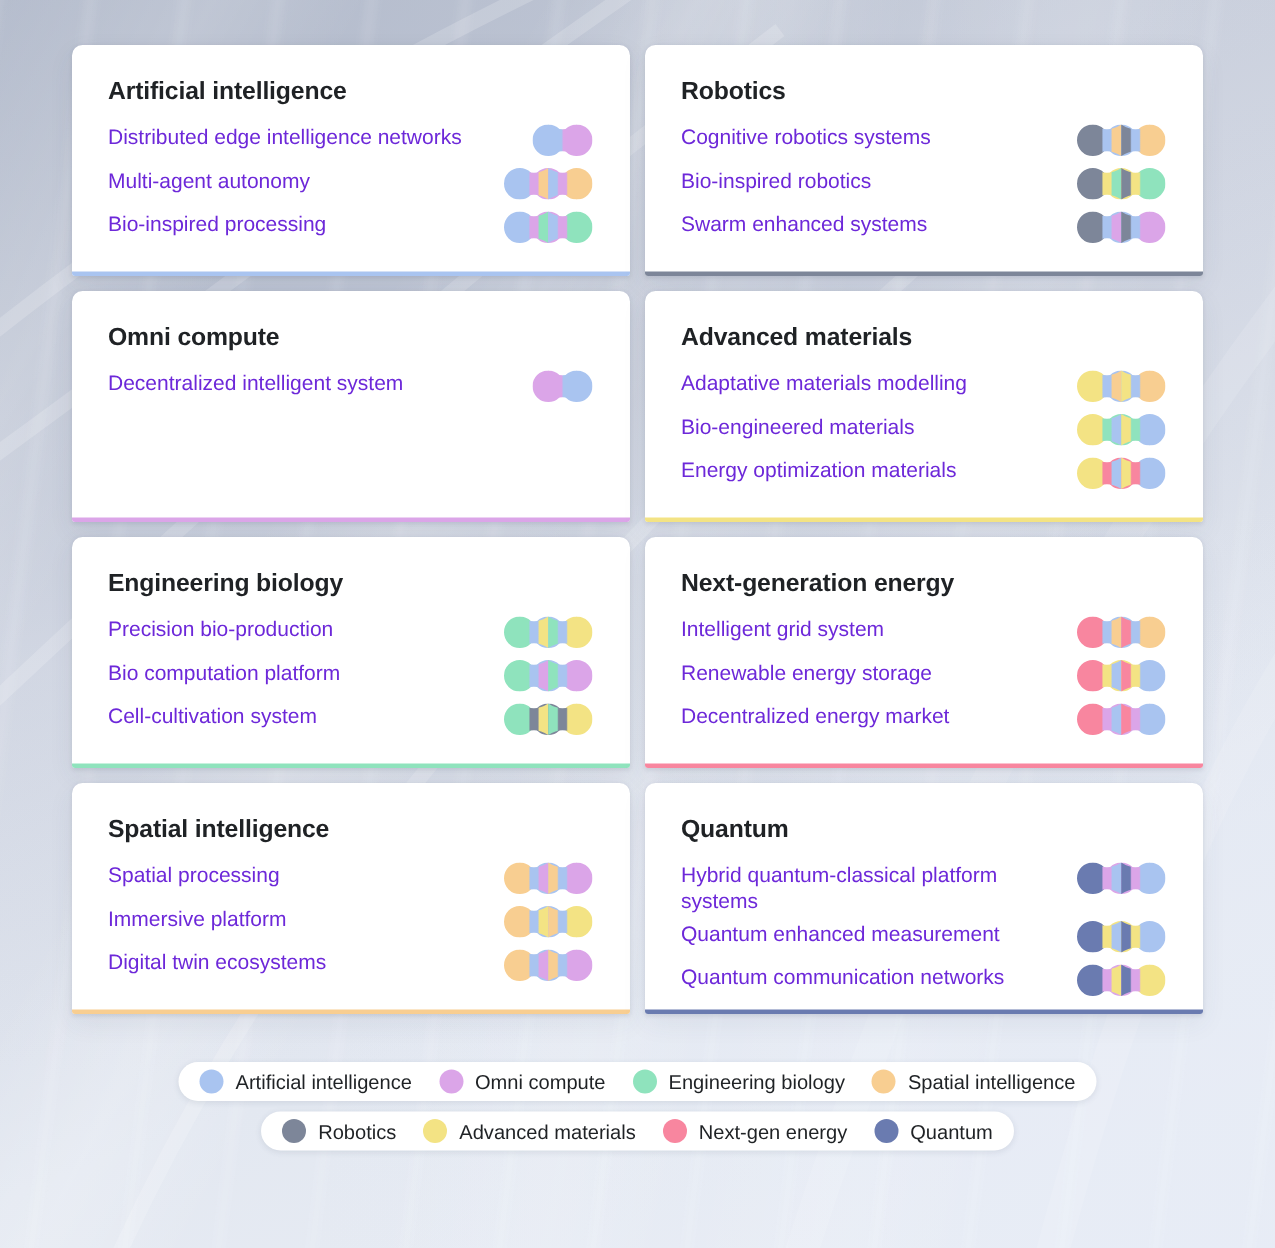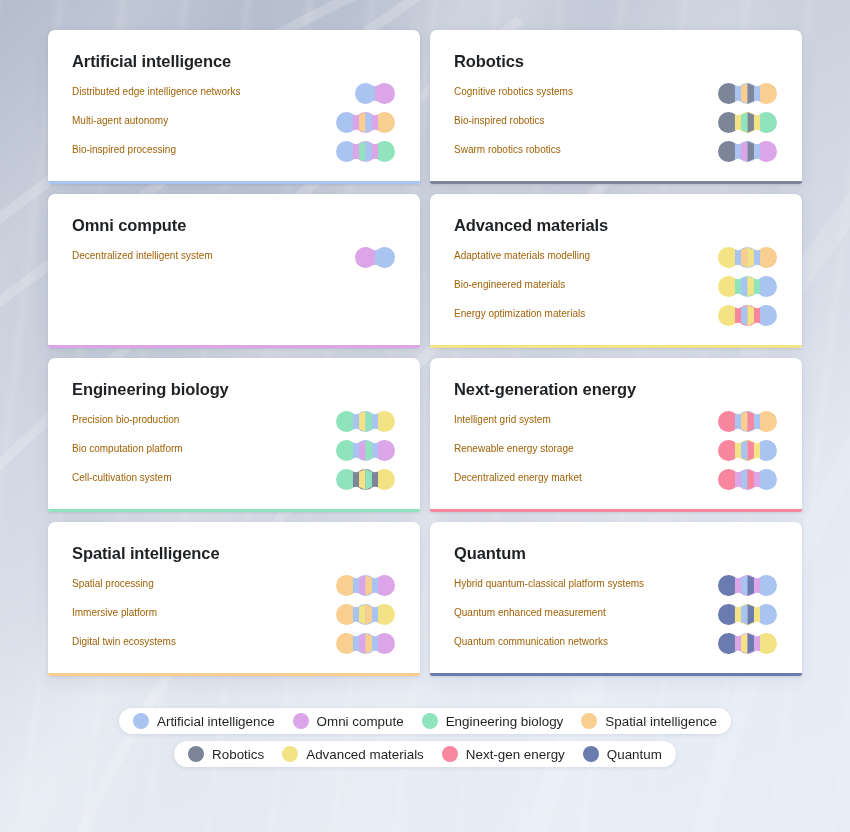--- a/index.html
+++ b/index.html
@@ -106,23 +106,23 @@
 
   .item {
     display: flex;
     align-items: flex-start;
     justify-content: space-between;
     min-height: 25px;
     margin-bottom: 4px;
   }
 
   .item-label {
-    font-size: 10px;
+    font-size: 14px;
     line-height: 17px;
-    color: #a16207;
+    color: #6d28d9;
     padding-top: 1px;
     max-width: 250px;
   }
 
   
   .chain {
     flex: 0 0 auto;
     margin-top: 1px;
     margin-right: 1px;
   }
@@ -278,21 +278,21 @@
                 <stop offset="68.67796610169492%" stop-color="#8fe3bd"></stop>
                 <stop offset="95.72881355932205%" stop-color="#8fe3bd"></stop>
               </linearGradient>
             </defs>
             <path d="M 0 10.5 a 10.5 10.5 0 1 0 21 0 a 10.5 10.5 0 1 0 -21 0 Z M 19 10.5 a 10.5 10.5 0 1 0 21 0 a 10.5 10.5 0 1 0 -21 0 Z M 38 10.5 a 10.5 10.5 0 1 0 21 0 a 10.5 10.5 0 1 0 -21 0 Z " fill="url(#c1i1-g)"></path>
             <path d="M 10.5 0 Q 20 6.3 29.5 0 L 29.5 21 Q 20 14.7 10.5 21 Z" fill="url(#c1i1-g)"></path>
             <path d="M 29.5 0 Q 39 6.3 48.5 0 L 48.5 21 Q 39 14.7 29.5 21 Z" fill="url(#c1i1-g)"></path>
           </svg>
         </div>
         <div class="item">
-          <div class="item-label">Swarm robotics robotics</div>
+          <div class="item-label">Swarm enhanced systems</div>
           <svg width="59" height="21" viewBox="0 0 59 21" class="chain">
             <defs>
               <linearGradient id="c1i2-g" x1="0" y1="0" x2="1" y2="0">
                 <stop offset="4.271186440677965%" stop-color="#7d8699"></stop>
                 <stop offset="31.322033898305087%" stop-color="#7d8699"></stop>
                 <stop offset="36.474576271186436%" stop-color="#a9c4f0"></stop>
                 <stop offset="63.525423728813564%" stop-color="#a9c4f0"></stop>
                 <stop offset="68.67796610169492%" stop-color="#dba5e8"></stop>
                 <stop offset="95.72881355932205%" stop-color="#dba5e8"></stop>
               </linearGradient>

